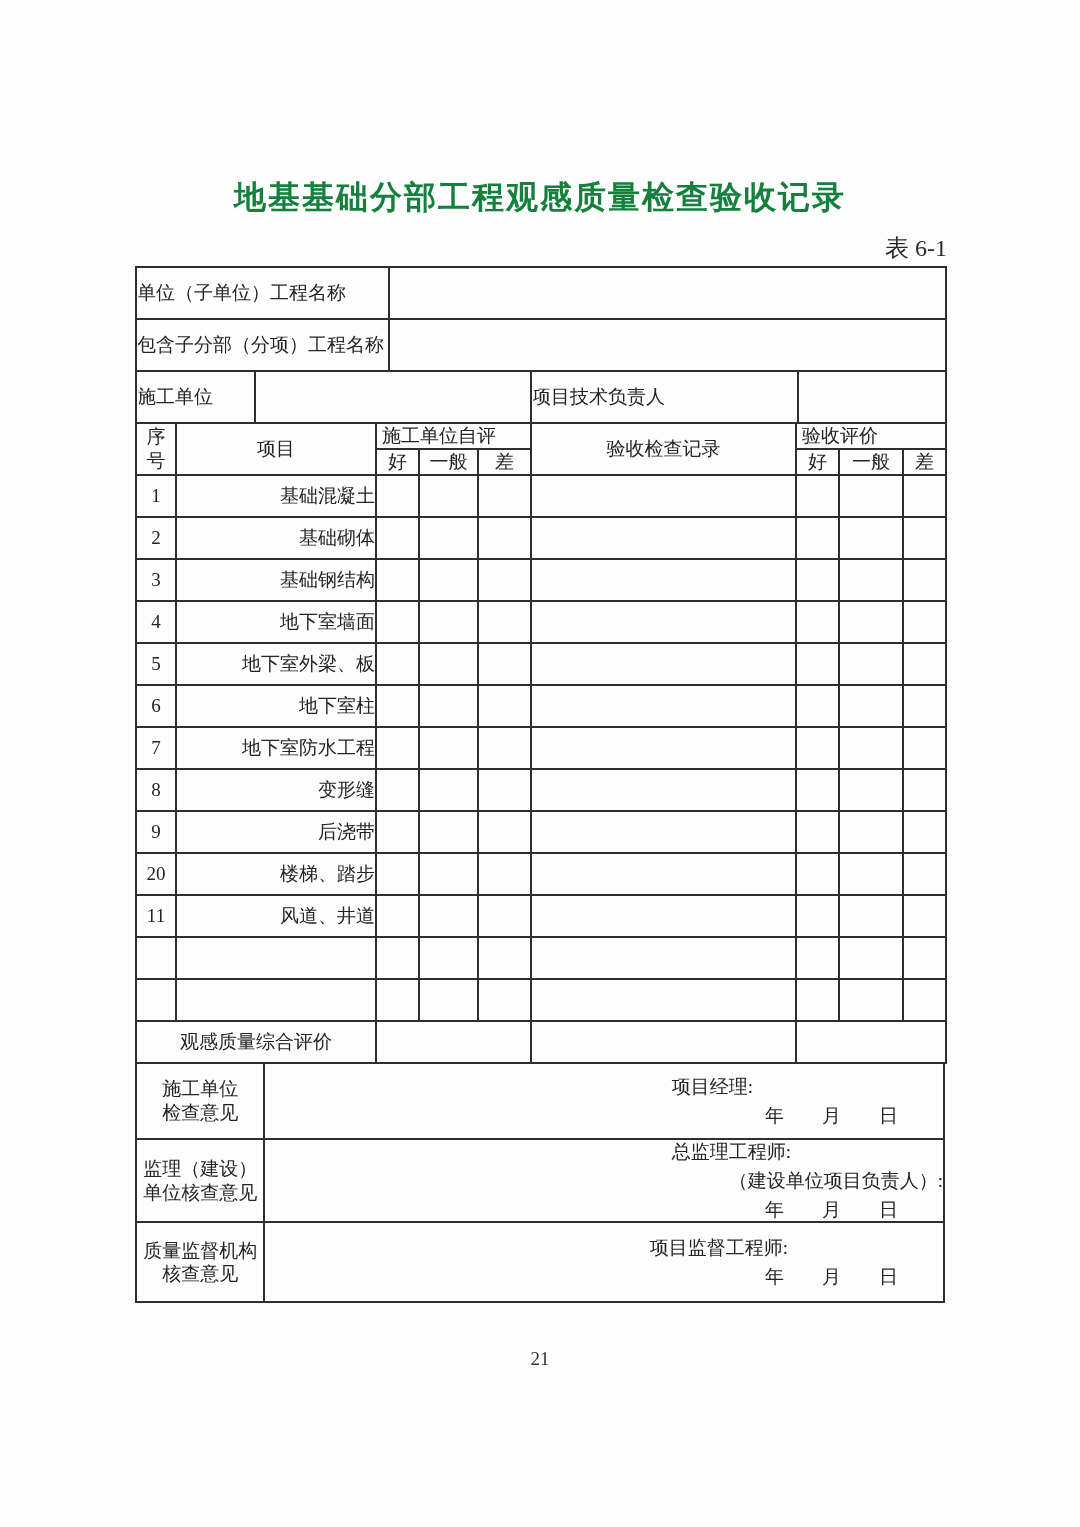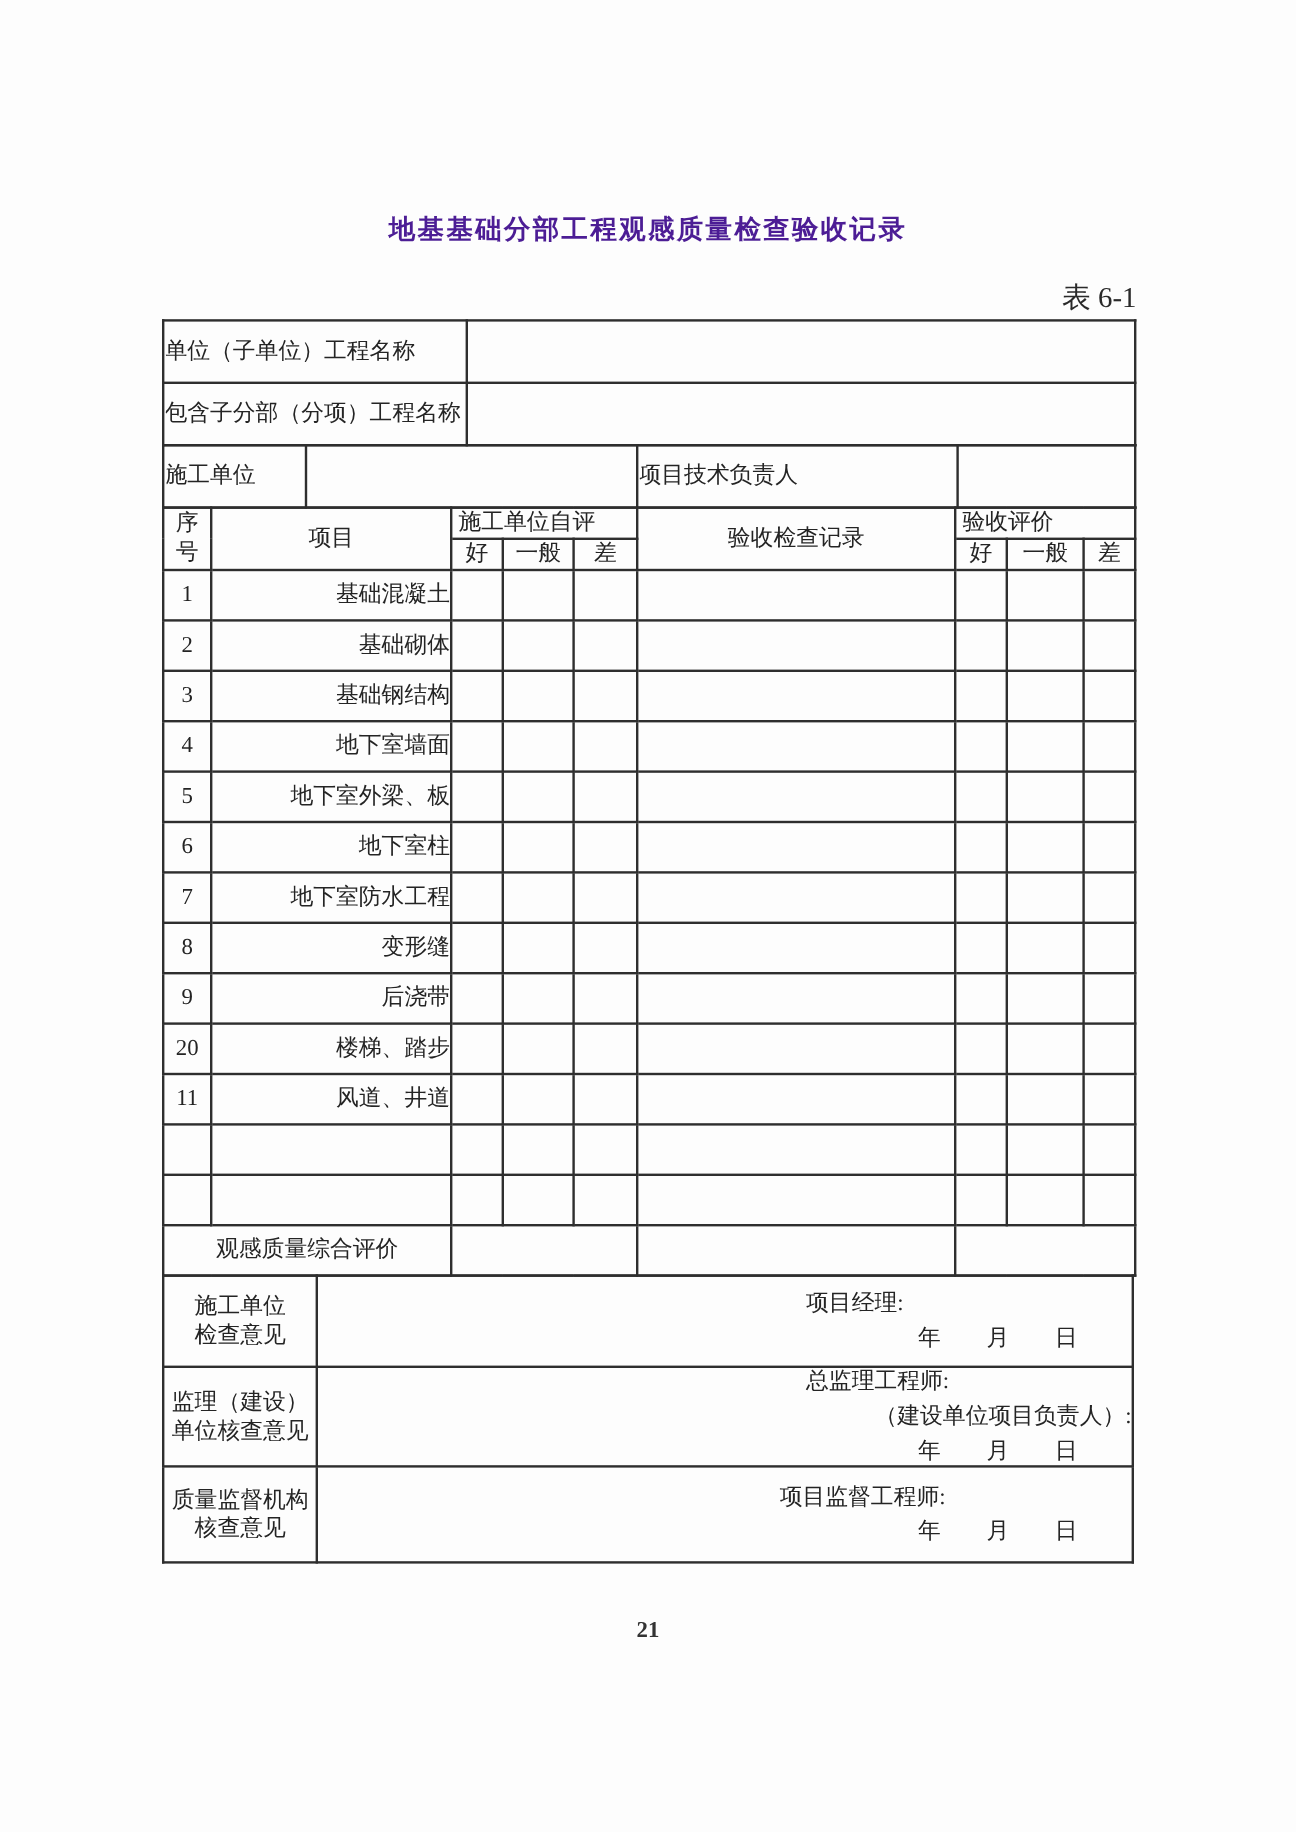--- a/index.html
+++ b/index.html
@@ -8,21 +8,21 @@
     background:#fdfdfd;
     font-family:"Liberation Serif","DejaVu Serif",serif;
     color:#242424;
   }
   .sheet { position:relative; width:1080px; height:1527px; overflow:hidden; }
 
   .doc-title {
     position:absolute; top:176px; left:0; width:1080px;
     text-align:center;
     font-family:"Liberation Sans","DejaVu Sans",sans-serif;
-    font-weight:bold; font-size:22px; letter-spacing:2px; color:#4c1d95;
+    font-weight:bold; font-size:32px; letter-spacing:2px; color:#15803d;
   }
   .table-label {
     position:absolute; top:232px; left:135px; width:812px;
     text-align:right; font-size:24px; color:#2a2a2a;
   }
   .tables { position:absolute; left:135px; top:266px; width:812px; }
 
   table { border-collapse:collapse; table-layout:fixed; width:810px; }
   table + table { margin-top:-2px; }
   td {
@@ -53,21 +53,21 @@
   .sigbox { display:flex; flex-direction:column; justify-content:center; row-gap:5px; }
   .sig-line { align-self:flex-end; }
   .mr190 { margin-right:190px; }
   .mr152 { margin-right:152px; }
   .mr141 { }
   .mr155 { margin-right:155px; }
   .mr45  { margin-right:45px; }
 
   .page-number {
     position:absolute; top:1348px; left:0; width:1080px;
-    text-align:center; font-size:19px; color:#333;font-weight:bold;
+    text-align:center; font-size:19px; color:#333;
   }
 </style>
 </head>
 <body>
 
 <div class="sheet">
 
   <div class="doc-title">地基基础分部工程观感质量检查验收记录</div>
   <div class="table-label">表 6-1</div>
 

